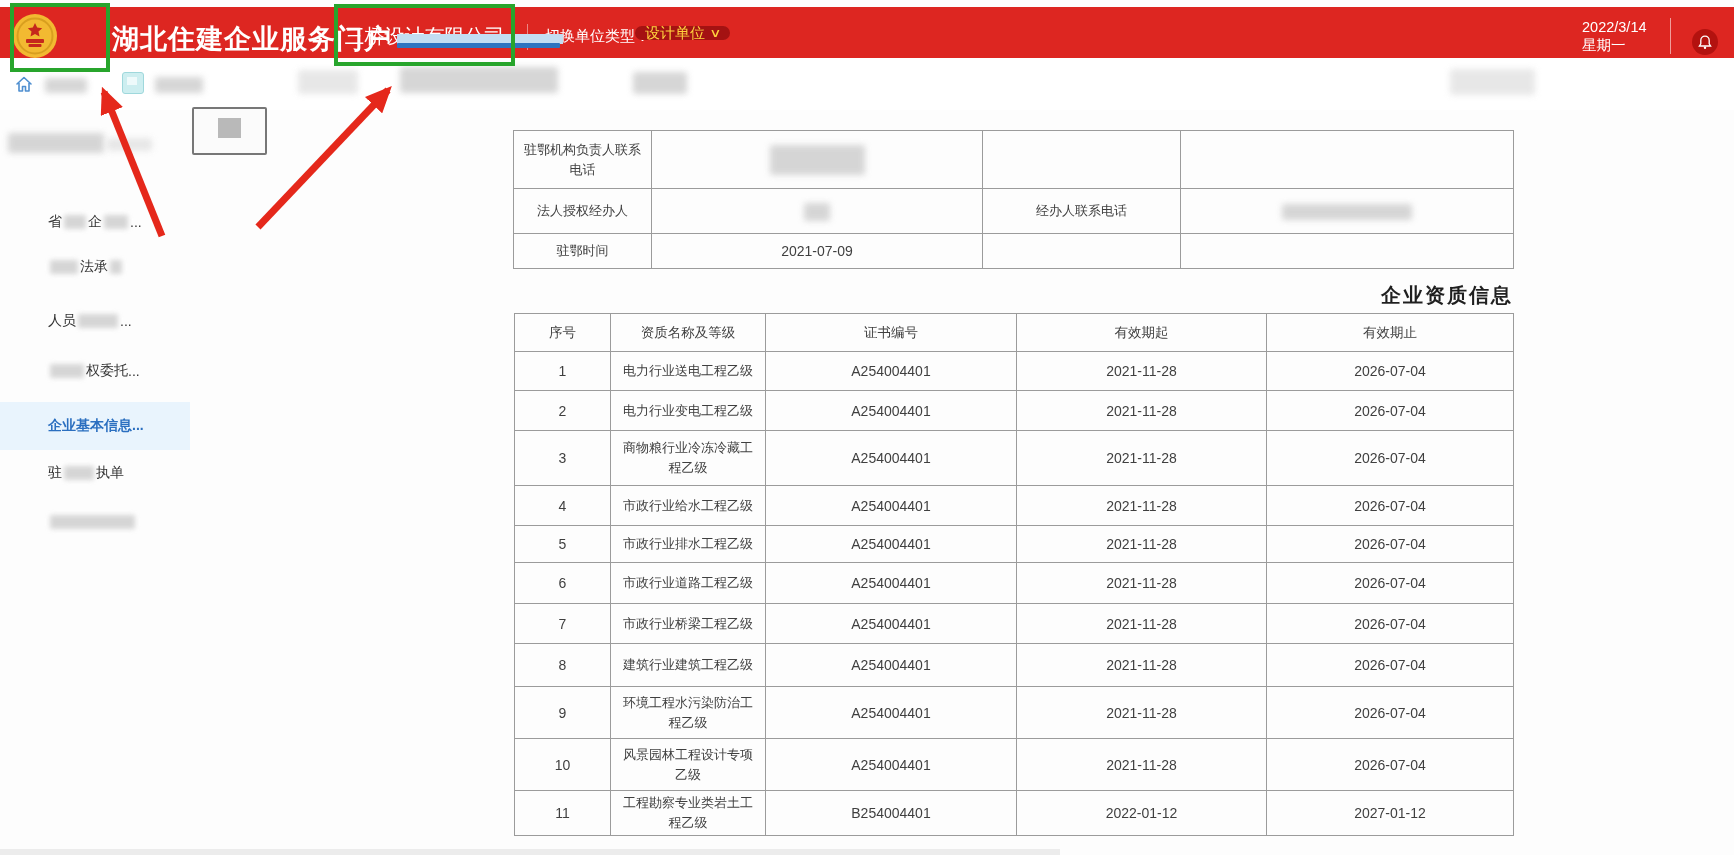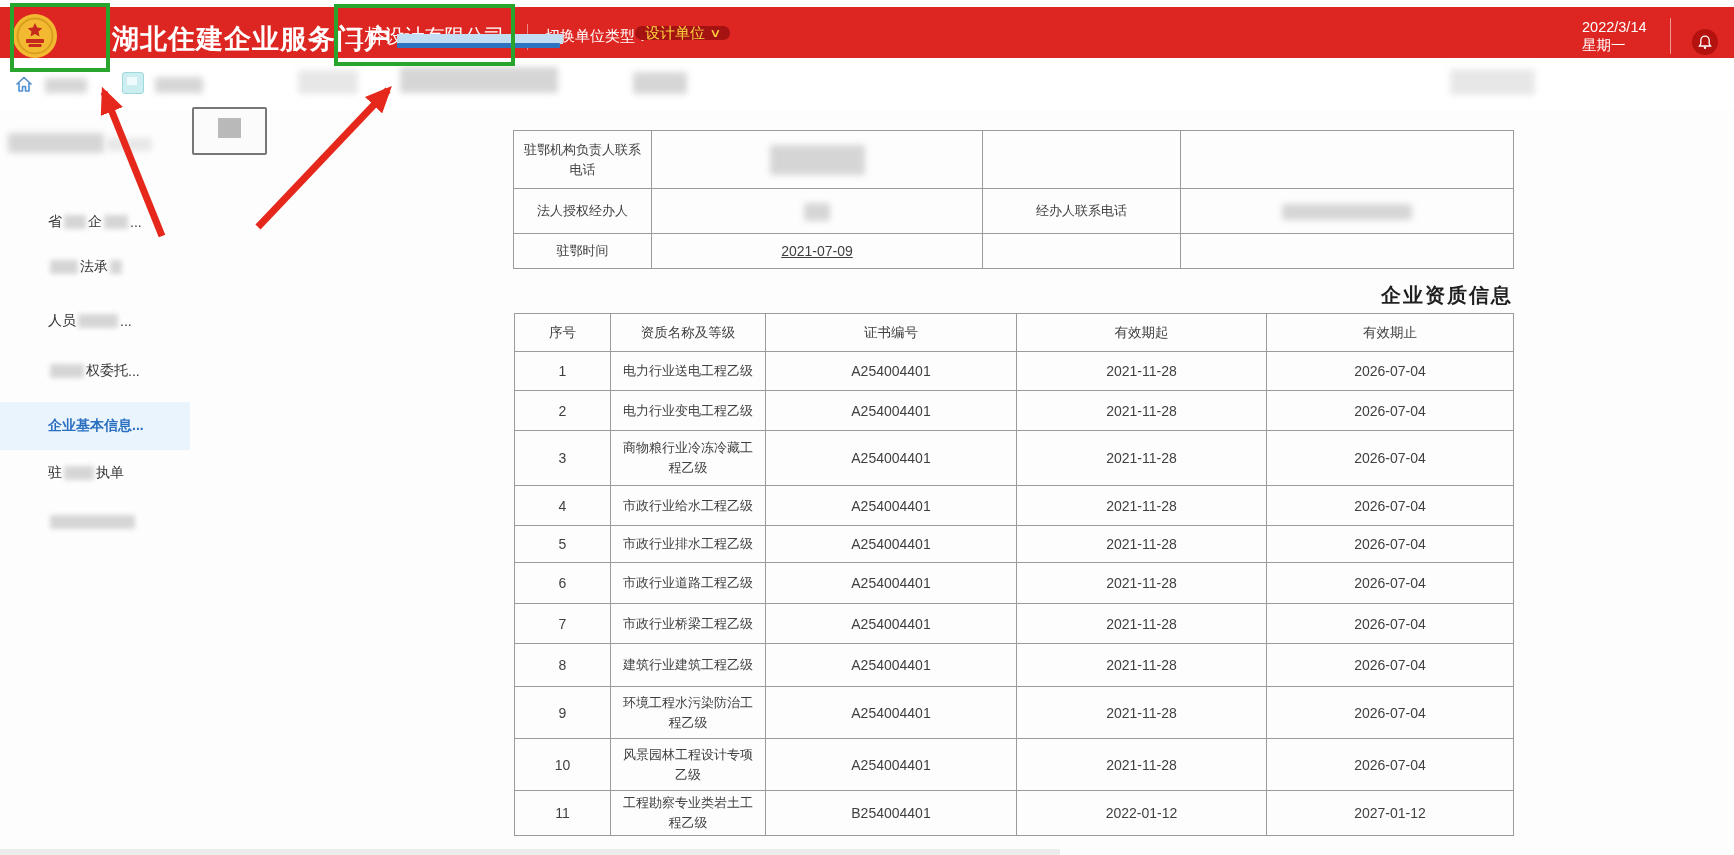--- a/index.html
+++ b/index.html
@@ -80,21 +80,21 @@
   
   table{border-collapse:collapse;table-layout:fixed;}
   .info-table{position:absolute;left:513px;top:130px;width:1000px;border:1.5px solid #4b4b4b;}
   .info-table td{
     border:1px solid #9b9b9b;text-align:center;vertical-align:middle;
     font-size:13px;color:#3f3f3f;padding:2px 4px;word-break:break-all;line-height:20px;
   }
   .info-table tr:nth-child(1){height:58px;}
   .info-table tr:nth-child(2){height:45px;}
   .info-table tr:nth-child(3){height:35px;}
-  .info-table .date-val{font-size:14px;text-decoration:underline;}
+  .info-table .date-val{font-size:14px;}
   .cellblur{display:inline-block;vertical-align:middle;}
   .section-title{
     position:absolute;left:513px;top:282px;width:1000px;text-align:right;
     font-size:20px;font-weight:bold;color:#1f1f1f;letter-spacing:2px;
   }
   .qual-table{position:absolute;left:514px;top:313px;width:999px;border:1.5px solid #4b4b4b;}
   .qual-table th,.qual-table td{
     border:1px solid #9b9b9b;text-align:center;vertical-align:middle;
     font-weight:normal;color:#3f3f3f;padding:2px 6px;box-sizing:border-box;
     word-break:break-all;line-height:20px;

